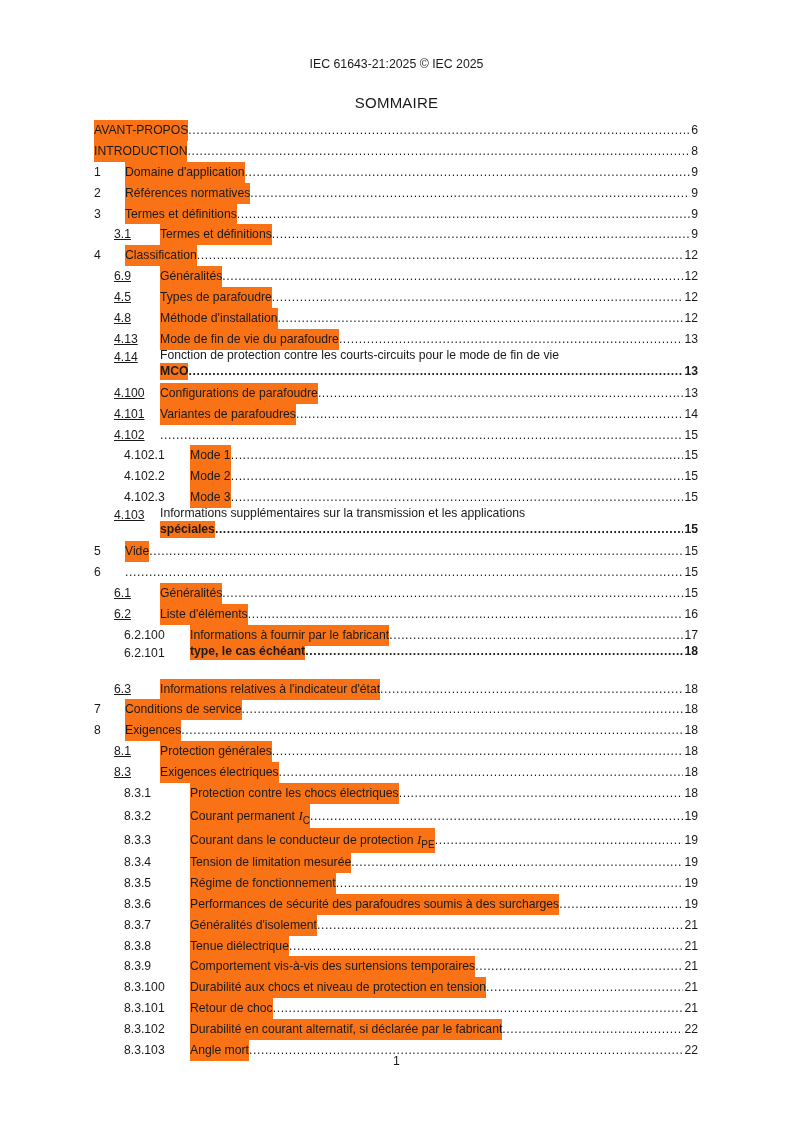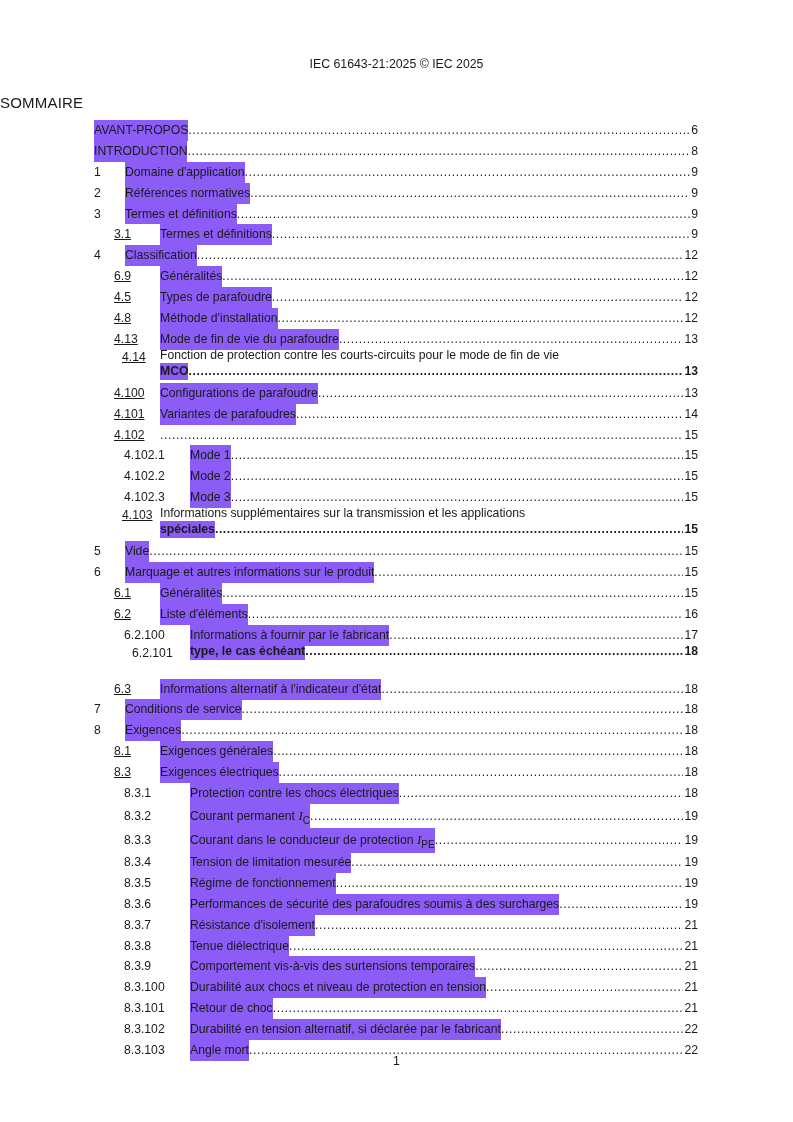--- a/index.html
+++ b/index.html
@@ -1,31 +1,31 @@
 <!DOCTYPE html>
 <html><head>
 <meta charset="utf-8">
 <style>
   html, body { margin:0; padding:0; background:#ffffff; }
   body { width:793px; height:1122px; position:relative; overflow:hidden;
          font-family:"Liberation Sans", sans-serif; color:#1a1a1a; }
   .header { position:absolute; top:57px; left:0; width:793px; text-align:center; font-size:12.3px; }
-  .title { position:absolute; top:94px; left:0; width:793px; text-align:left; font-size:15px; letter-spacing:0.2px; }
+  .title { position:absolute; top:94px; left:0; width:793px; text-align:center; font-size:15px; letter-spacing:0.2px; }
   .toc { position:absolute; top:120px; left:94px; width:604px; }
   .row { position:relative; font-size:12.2px; line-height:20.9px; height:20.9px; }
   .row.two { height:33px; }
   .row.sub { line-height:24px; height:24px; }
   .num { position:absolute; top:0; }
   .txt { position:absolute; top:0; right:0; }
   .line { display:flex; white-space:nowrap; }
-  .line .t { flex:0 0 auto; background:#8b5cf6; }
+  .line .t { flex:0 0 auto; background:#f97316; }
   .line .dots { flex:1 1 auto; overflow:hidden; white-space:nowrap; letter-spacing:0.6px; }
   .line .pg { flex:0 0 auto; padding-left:1px; }
   .first-line { line-height:14px; white-space:nowrap; }
-  .two .num { top:-3px;margin-left:8px; }
+  .two .num { top:-3px; }
   .two .txt { top:-3px; }
   .two .txt .first-line { line-height:16px; }
   .two .txt .line { line-height:17px;font-weight:bold; }
   .l0 .num { left:0; } .l0 .txt { left:0; }
   .l1 .num { left:0; } .l1 .txt { left:31px; }
   .l2 .num { left:20px;text-decoration:underline; } .l2 .txt { left:66px; }
   .l3 .num { left:30px; } .l3 .txt { left:96px; }
   .subscr { font-size:10px; position:relative; top:4px; }
   .it { font-style:italic; font-family:"Liberation Serif", serif; font-size:13px; }
   .footer { position:absolute; top:1054px; left:0; width:793px; text-align:center; font-size:12.3px; }
@@ -235,21 +235,20 @@
           <span class="t"><span>Vide</span></span>
           <span class="dots">........................................................................................................................................................................................................</span>
           <span class="pg">15</span>
         </div>
       </div>
     </div>
     <div class="row l1">
       <span class="num">6</span>
       <div class="txt">
         <div class="line">
-          <span class="t"><span>Marquage et autres informations sur le produit</span></span>
           <span class="dots">........................................................................................................................................................................................................</span>
           <span class="pg">15</span>
         </div>
       </div>
     </div>
     <div class="row l2">
       <span class="num">6.1</span>
       <div class="txt">
         <div class="line">
           <span class="t"><span>Généralités</span></span>
@@ -285,21 +284,21 @@
           <span class="t"><span>type, le cas échéant</span></span>
           <span class="dots">........................................................................................................................................................................................................</span>
           <span class="pg">18</span>
         </div>
       </div>
     </div>
     <div class="row l2">
       <span class="num">6.3</span>
       <div class="txt">
         <div class="line">
-          <span class="t"><span>Informations alternatif à l'indicateur d'état</span></span>
+          <span class="t"><span>Informations relatives à l'indicateur d'état</span></span>
           <span class="dots">........................................................................................................................................................................................................</span>
           <span class="pg">18</span>
         </div>
       </div>
     </div>
     <div class="row l1">
       <span class="num">7</span>
       <div class="txt">
         <div class="line">
           <span class="t"><span>Conditions de service</span></span>
@@ -315,21 +314,21 @@
           <span class="t"><span>Exigences</span></span>
           <span class="dots">........................................................................................................................................................................................................</span>
           <span class="pg">18</span>
         </div>
       </div>
     </div>
     <div class="row l2">
       <span class="num">8.1</span>
       <div class="txt">
         <div class="line">
-          <span class="t"><span>Exigences générales</span></span>
+          <span class="t"><span>Protection générales</span></span>
           <span class="dots">........................................................................................................................................................................................................</span>
           <span class="pg">18</span>
         </div>
       </div>
     </div>
     <div class="row l2">
       <span class="num">8.3</span>
       <div class="txt">
         <div class="line">
           <span class="t"><span>Exigences électriques</span></span>
@@ -395,21 +394,21 @@
           <span class="t"><span>Performances de sécurité des parafoudres soumis à des surcharges</span></span>
           <span class="dots">........................................................................................................................................................................................................</span>
           <span class="pg">19</span>
         </div>
       </div>
     </div>
     <div class="row l3">
       <span class="num">8.3.7</span>
       <div class="txt">
         <div class="line">
-          <span class="t"><span>Résistance d'isolement</span></span>
+          <span class="t"><span>Généralités d'isolement</span></span>
           <span class="dots">........................................................................................................................................................................................................</span>
           <span class="pg">21</span>
         </div>
       </div>
     </div>
     <div class="row l3">
       <span class="num">8.3.8</span>
       <div class="txt">
         <div class="line">
           <span class="t"><span>Tenue diélectrique</span></span>
@@ -445,21 +444,21 @@
           <span class="t"><span>Retour de choc</span></span>
           <span class="dots">........................................................................................................................................................................................................</span>
           <span class="pg">21</span>
         </div>
       </div>
     </div>
     <div class="row l3">
       <span class="num">8.3.102</span>
       <div class="txt">
         <div class="line">
-          <span class="t"><span>Durabilité en tension alternatif, si déclarée par le fabricant</span></span>
+          <span class="t"><span>Durabilité en courant alternatif, si déclarée par le fabricant</span></span>
           <span class="dots">........................................................................................................................................................................................................</span>
           <span class="pg">22</span>
         </div>
       </div>
     </div>
     <div class="row l3">
       <span class="num">8.3.103</span>
       <div class="txt">
         <div class="line">
           <span class="t"><span>Angle mort</span></span>

